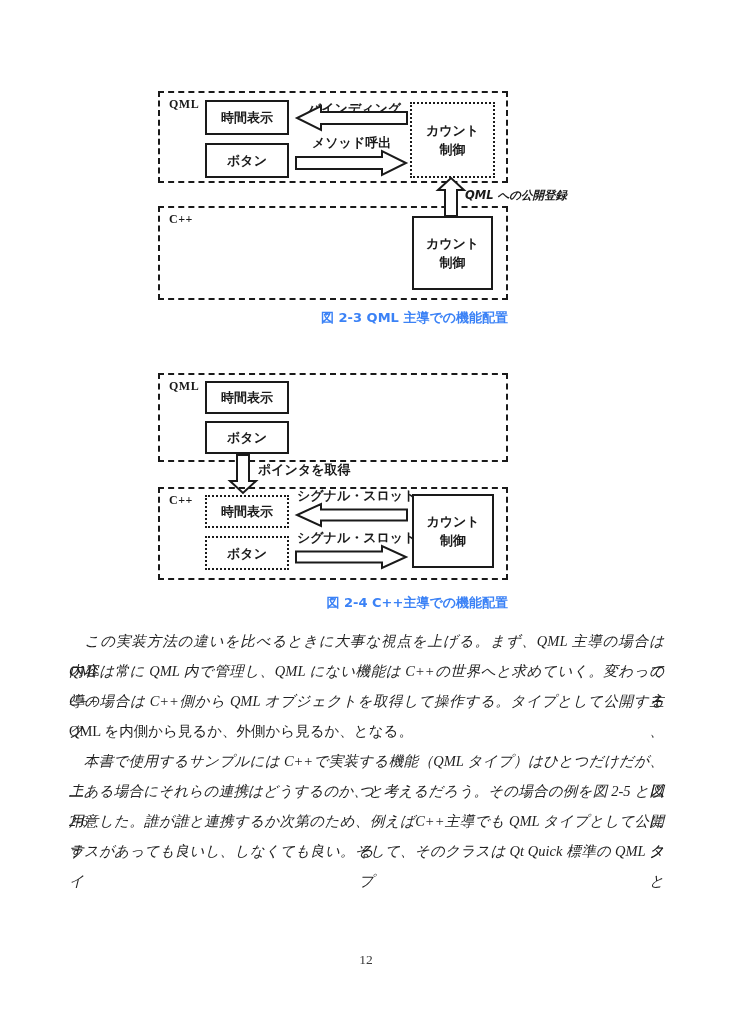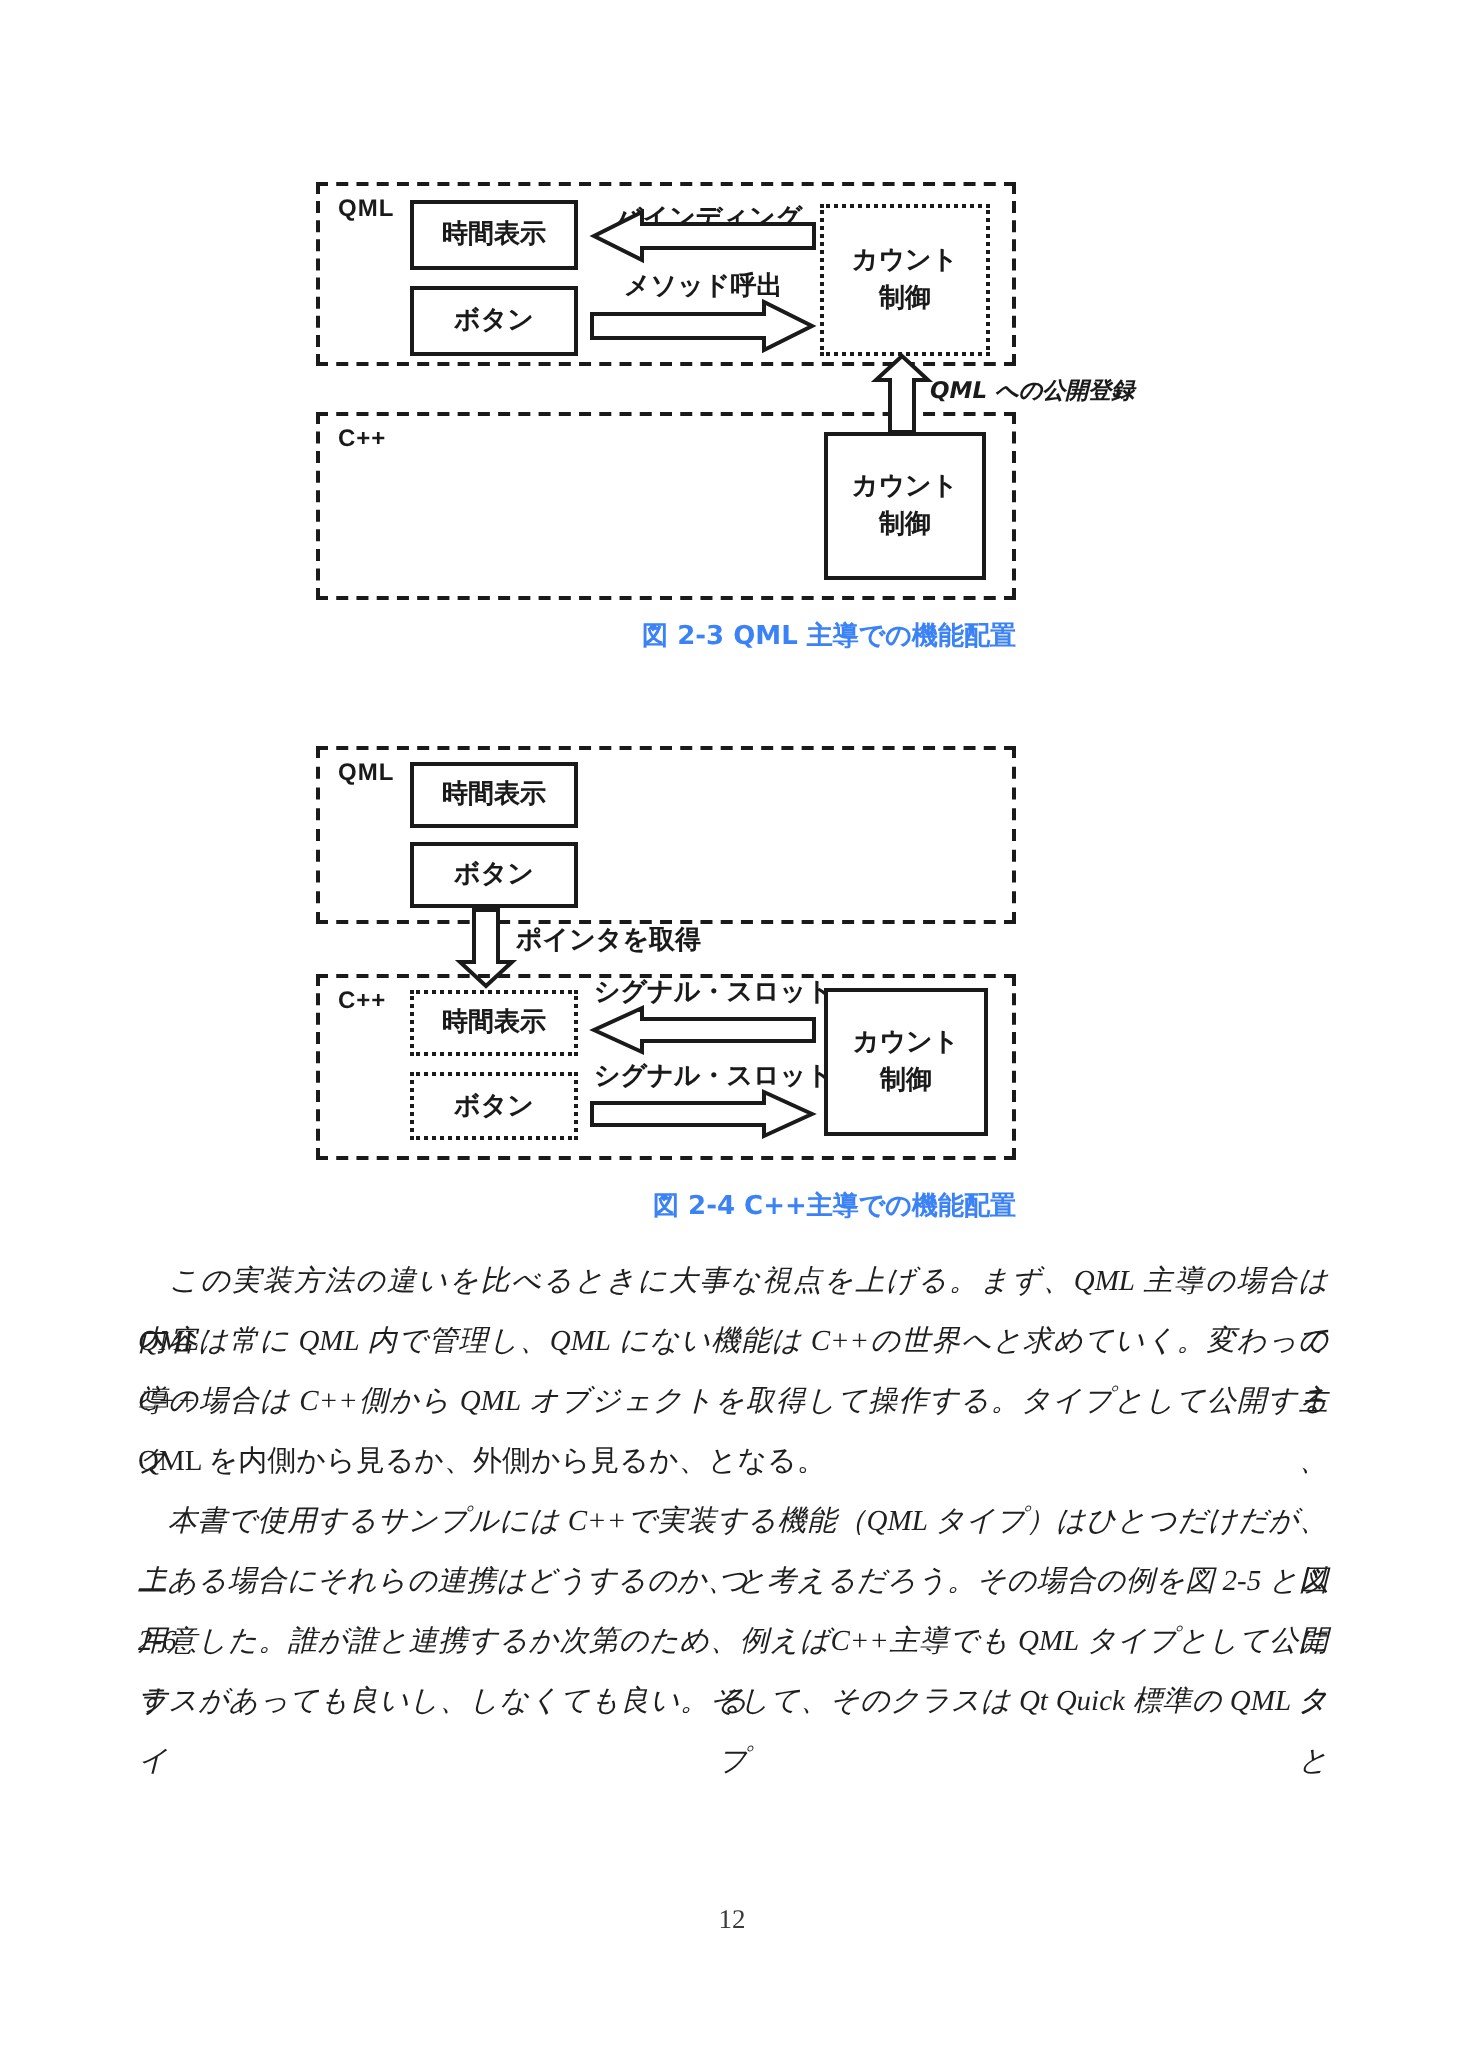--- a/index.html
+++ b/index.html
@@ -14,21 +14,21 @@
     color: #1c1c1c;
   }
   
   .dashed-region {
     position: absolute;
     border: 2px dashed #1a1a1a;
     background: transparent;
   }
   .region-label {
     position: absolute;
-    font-family: Liberation Sans, sans-serif;
+    font-family: Liberation Serif, serif;
     font-weight: 600;
     font-size: 12px;
     color: #1a1a1a;
     letter-spacing: 0.5px;
     white-space: nowrap;
   }
   .solid-box {
     position: absolute;
     border: 2px solid #1a1a1a;
     background: #ffffff;

